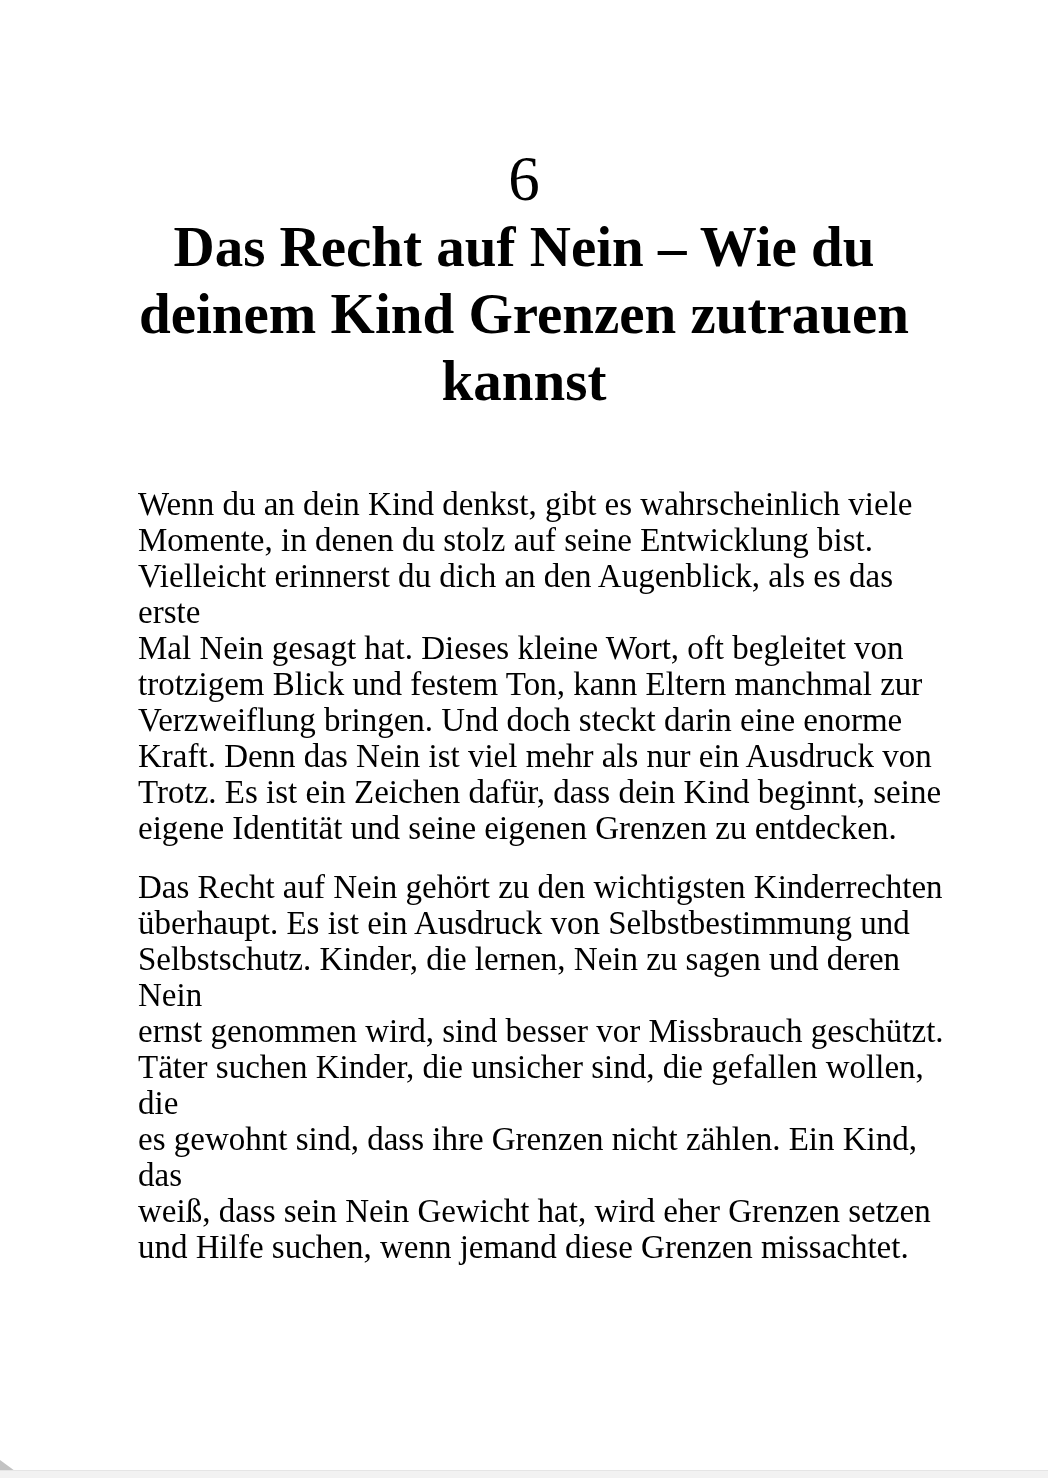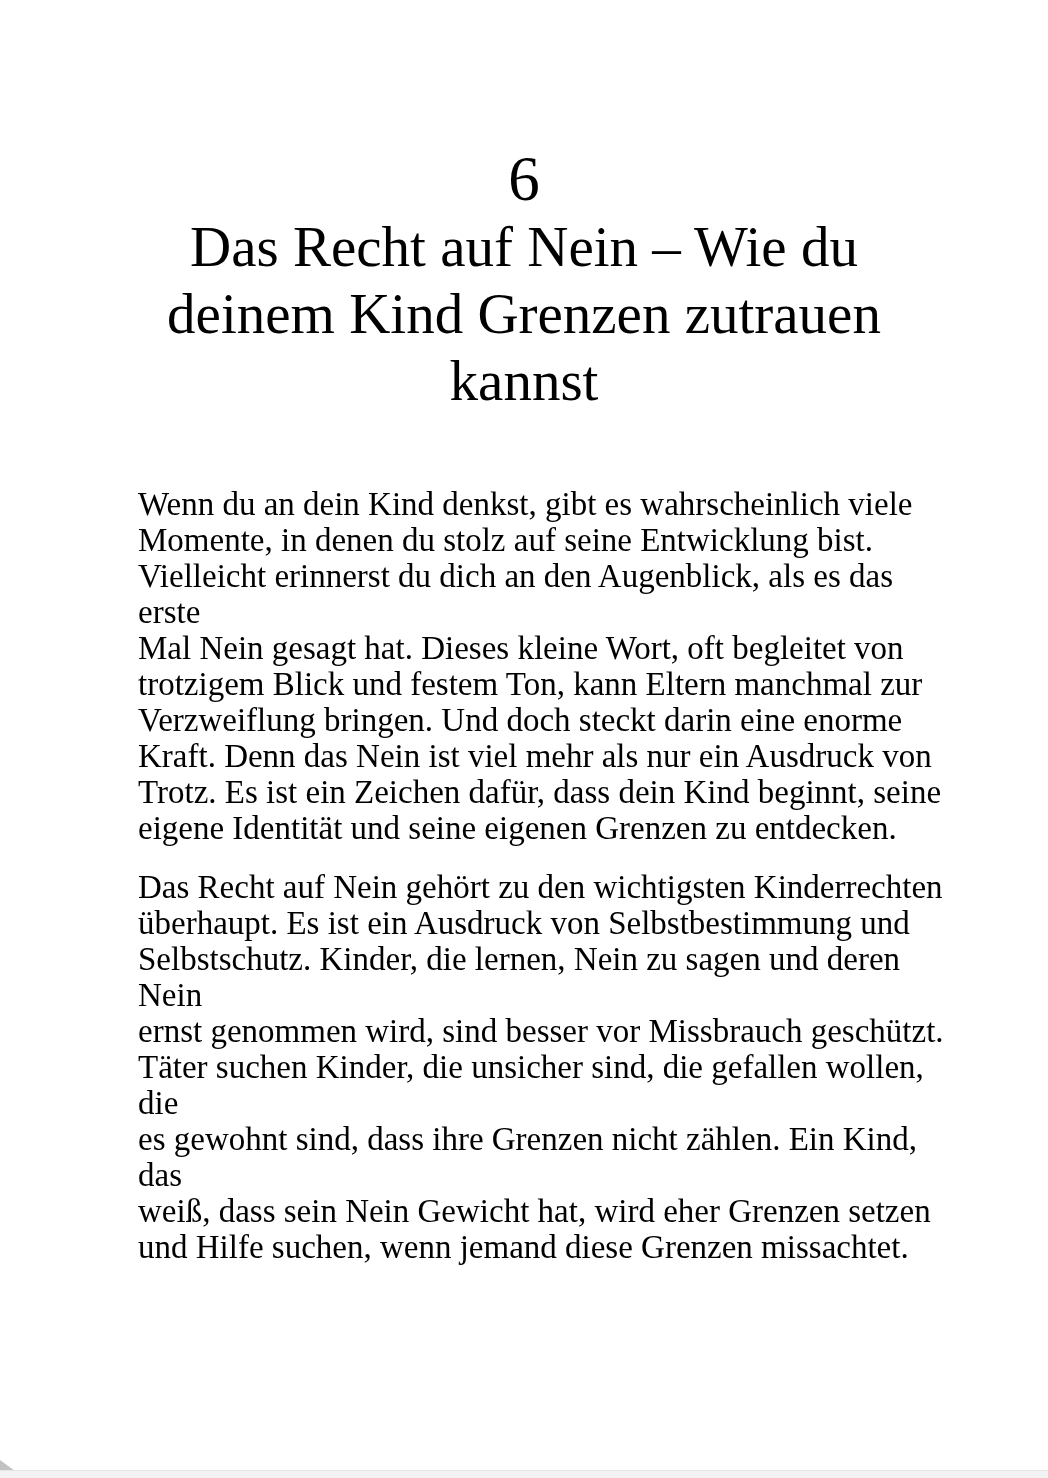--- a/index.html
+++ b/index.html
@@ -27,21 +27,21 @@
   }
   .chapter-number {
     font-size: 63px;
     line-height: 68px;
     font-weight: normal;
   }
   .chapter-title {
     margin: 0;
     font-size: 57px;
     line-height: 67px;
-    font-weight: normal;
+    font-weight: bold;
     white-space: pre-line;
   }
   .page-body {
     margin-top: 72px;
     margin-left: 138px;
     width: 824px;
     text-align: left;
   }
   .page-body p {
     margin: 12px 0 23px 0;

